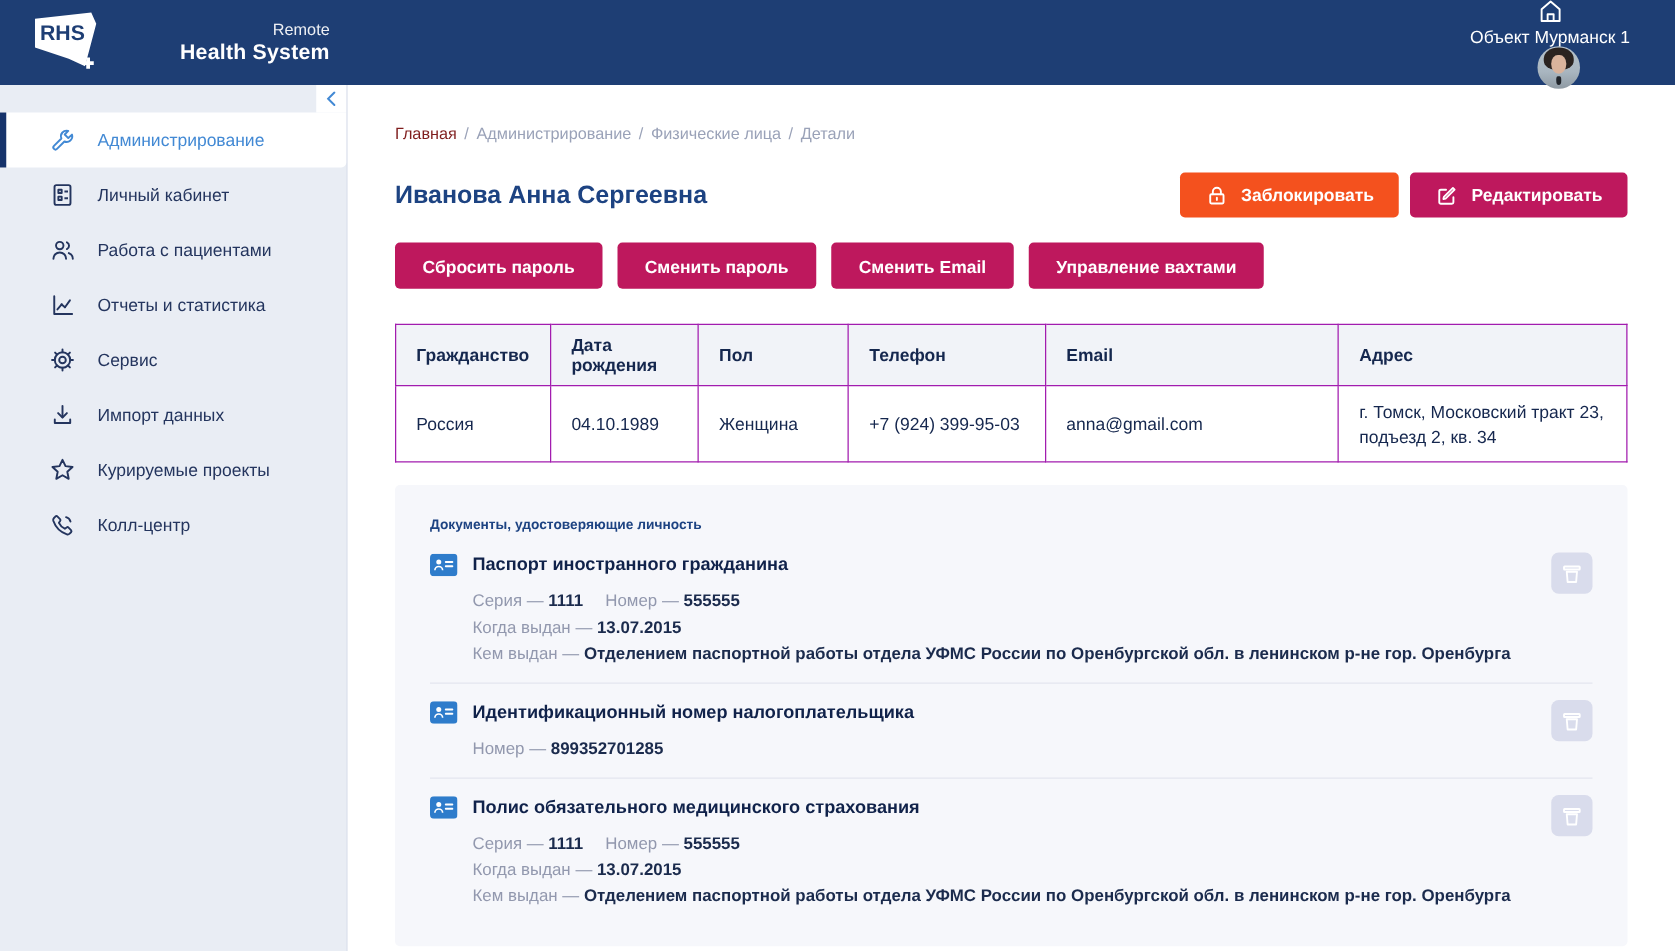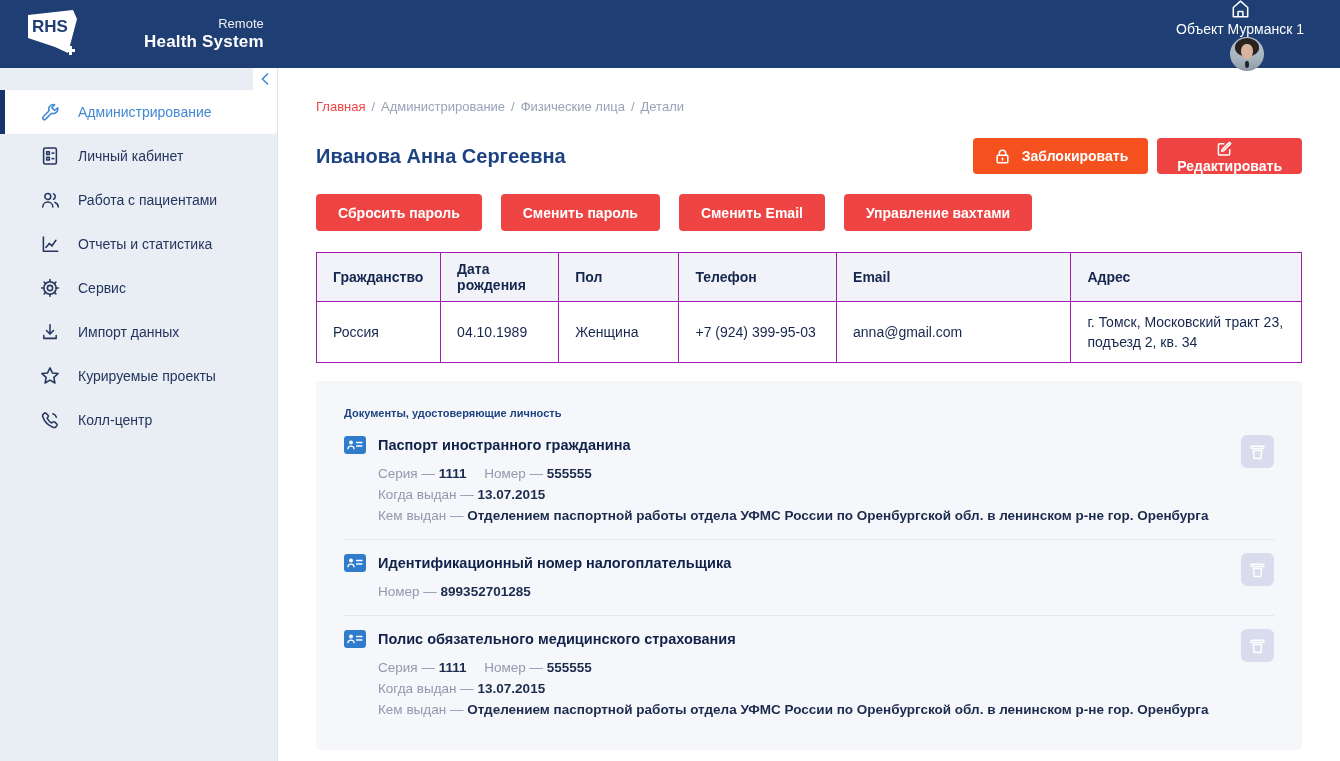--- a/index.html
+++ b/index.html
@@ -32,33 +32,33 @@
   .collapse-btn { position:absolute; right:0; top:0; width:24px; height:22px; background:#fff; display:flex; align-items:center; justify-content:center; cursor:pointer; }
   .menu-item { height:44px; display:flex; align-items:center; padding-left:38px; cursor:pointer; font-size:14px; color:#24355e; position:relative; }
   .menu-item .mi-icon { width:24px; height:24px; margin-right:16px; display:flex; align-items:center; justify-content:center; flex:none; }
   .menu-item.active { background:#fff; color:#4289d4; border-radius:0 0 4px 0; }
   .menu-item.active::before { content:""; position:absolute; left:0; top:0; bottom:0; width:5px; background:#16336b; }
   .mi-icon svg { display:block; }
 
   
   .main { flex:1; padding:31px 38px 0 38px; background:#fff; }
   .breadcrumb { font-size:13px; color:#9aa2b8; margin-bottom:24px; }
-  .breadcrumb .bc-current { color:#ef4444; }
+  .breadcrumb .bc-current { color:#7f1d1d; }
   .bc-sep { margin:0 6px; }
   .bc-link { cursor:pointer; }
 
   .title-row { display:flex; align-items:center; margin-bottom:20px; }
   .page-title { font-size:20px; font-weight:700; color:#1d4382; }
   .title-buttons { margin-left:auto; display:flex; gap:9px; }
   .btn { border:none; height:36px; border-radius:4px; color:#fff; font-size:14px; font-weight:700;
          font-family:inherit; display:inline-flex; align-items:center; justify-content:center; padding:0 20px; cursor:pointer; }
   .btn svg { margin-right:10px; }
   .btn-orange { background:#f4511e; }
-  .btn-blue  { background:#ef4444;flex-direction:column; }
-  .actions-row { display:flex; gap:19px; margin-bottom:21px; }
+  .btn-blue  { background:#be185d; }
+  .actions-row { display:flex; gap:12px; margin-bottom:28px; }
   .actions-row .btn { height:37px; padding:0 22px; }
 
   
   .ptable { width:100%; border-collapse:collapse; margin-bottom:18px; border:1px solid #e2e6ef; border-radius:4px; }
   .ptable th, .ptable td { border:1px solid #a21caf; text-align:left; vertical-align:middle; font-size:14px; }
   .ptable th { background:#f1f3f8; font-weight:700; color:#15274e; padding:8px 16px; height:48px; }
   .ptable td { background:#fff; color:#15274e; padding:10px 16px; height:56px; line-height:20px; }
   .col0{width:12.6%} .col1{width:12%} .col2{width:12.2%} .col3{width:16%} .col4{width:23.8%} .col5{width:23.4%}
 
   

